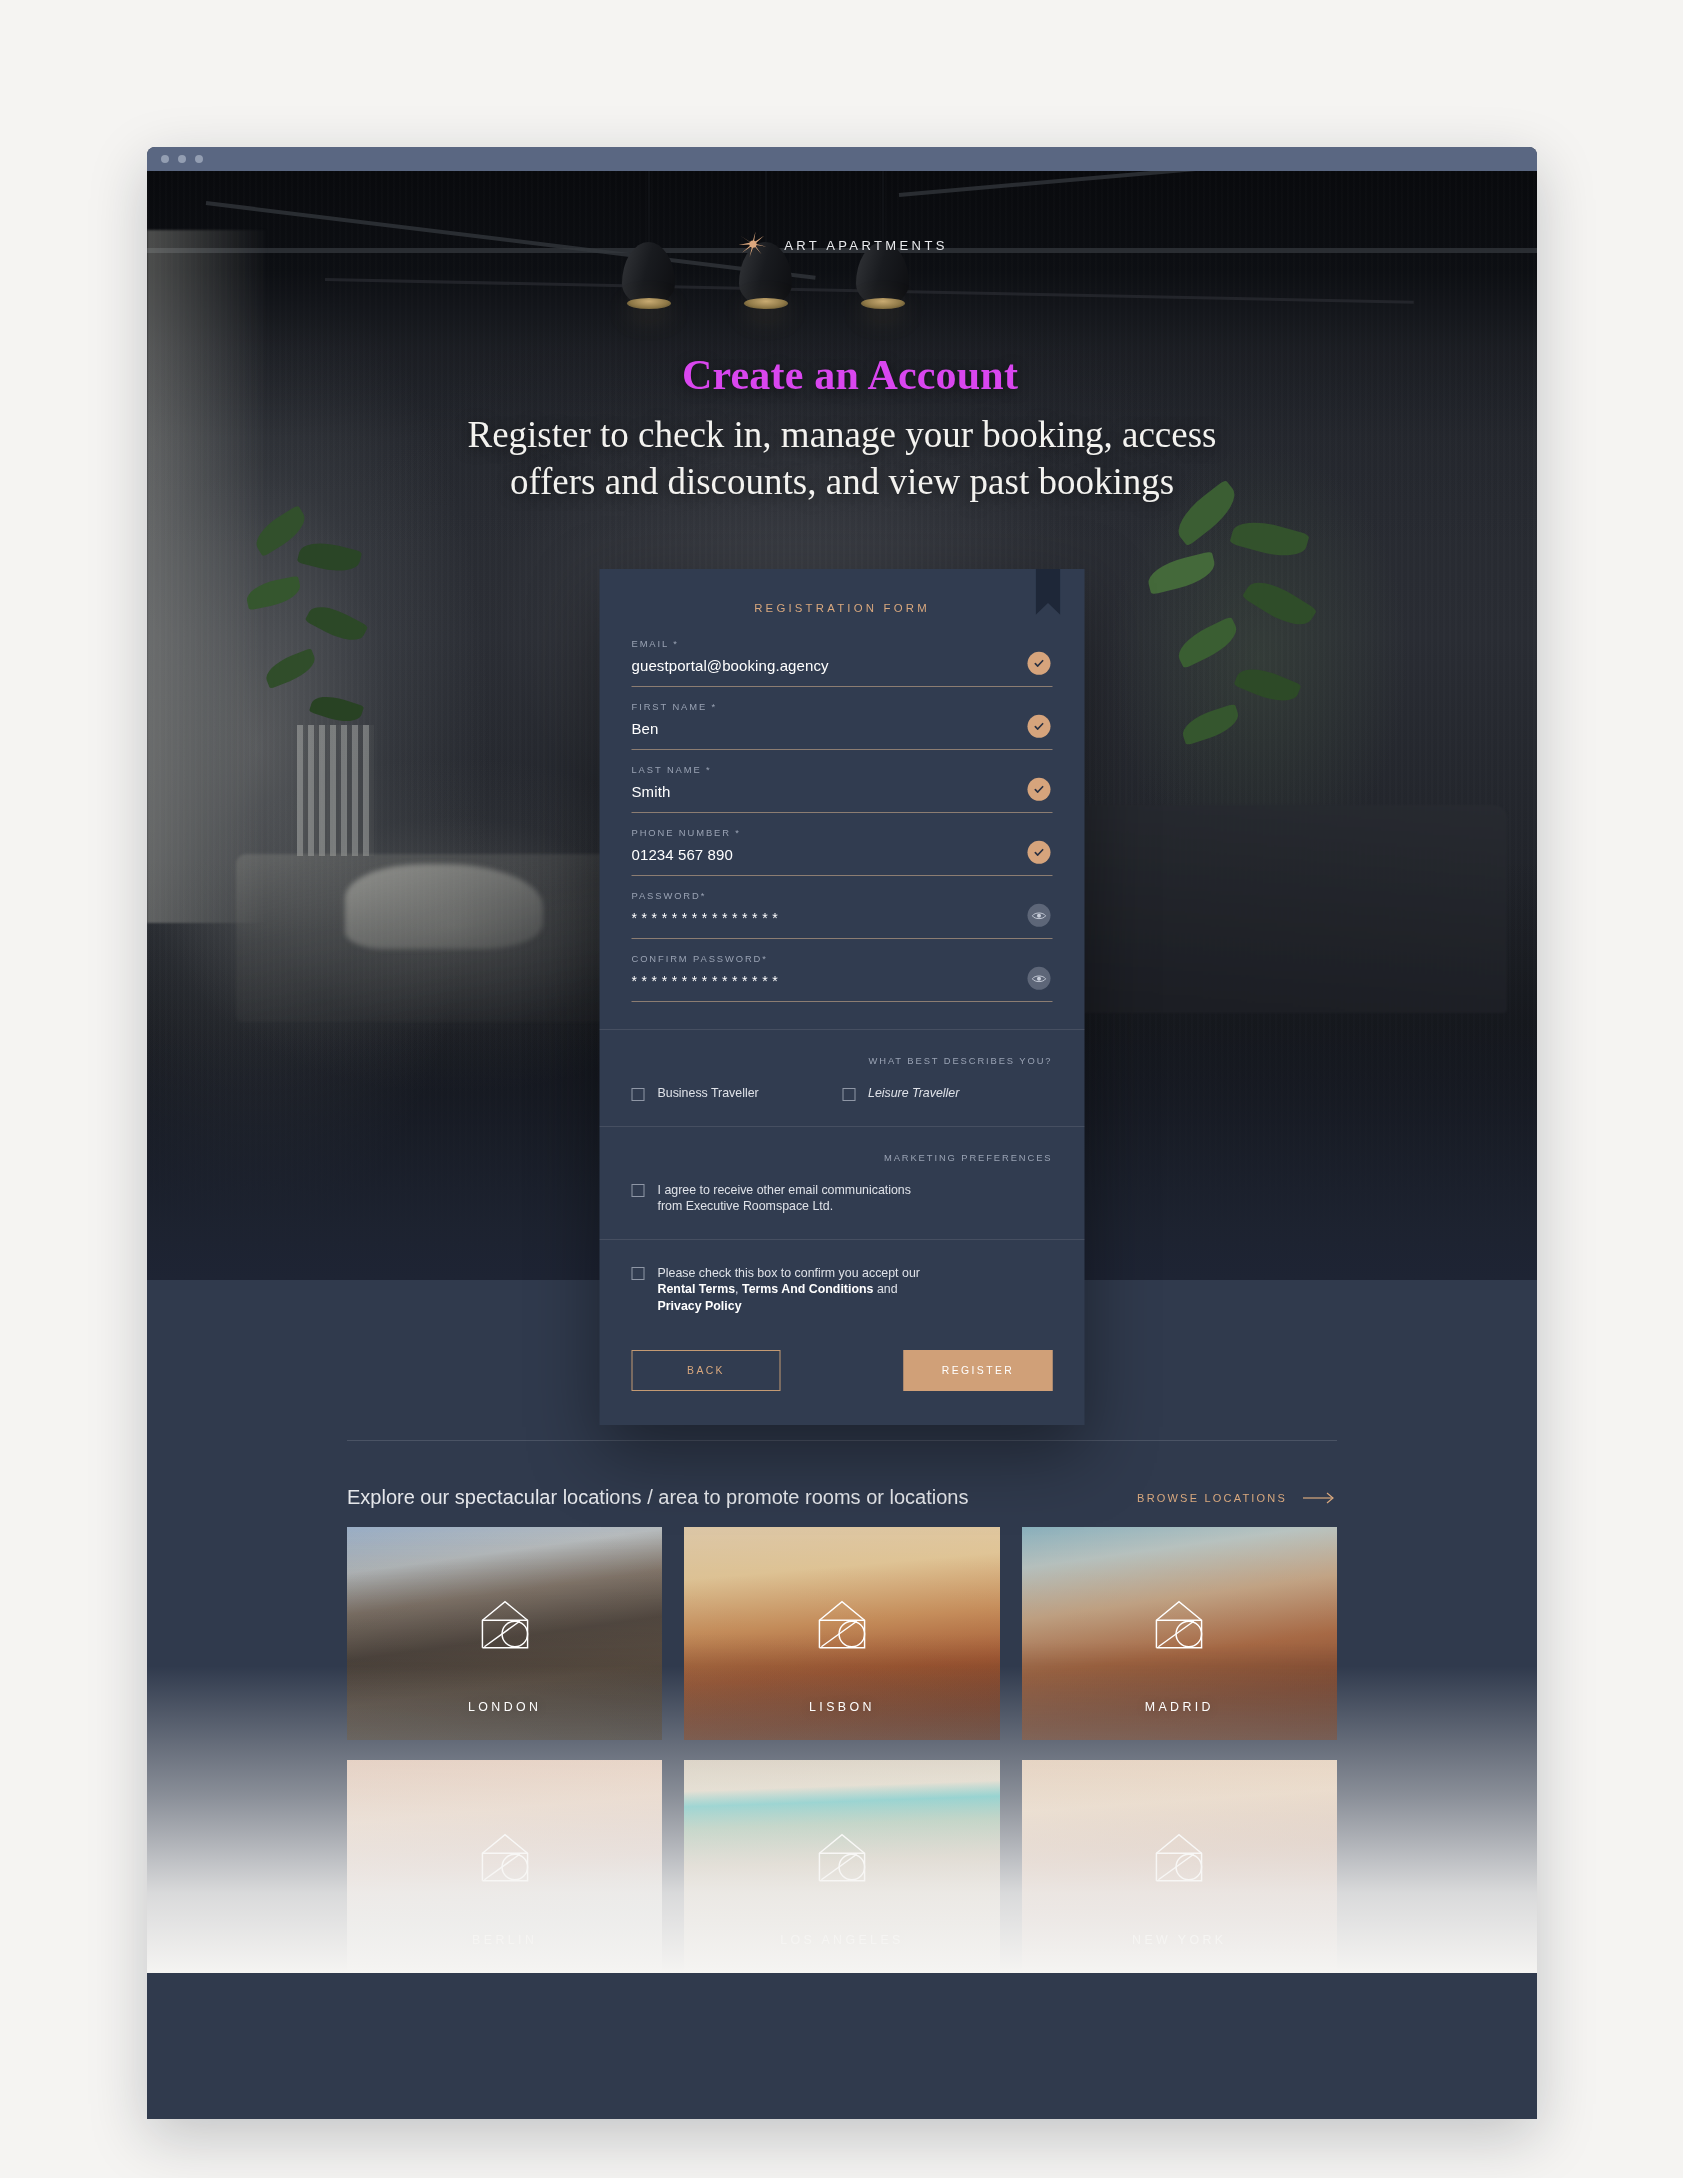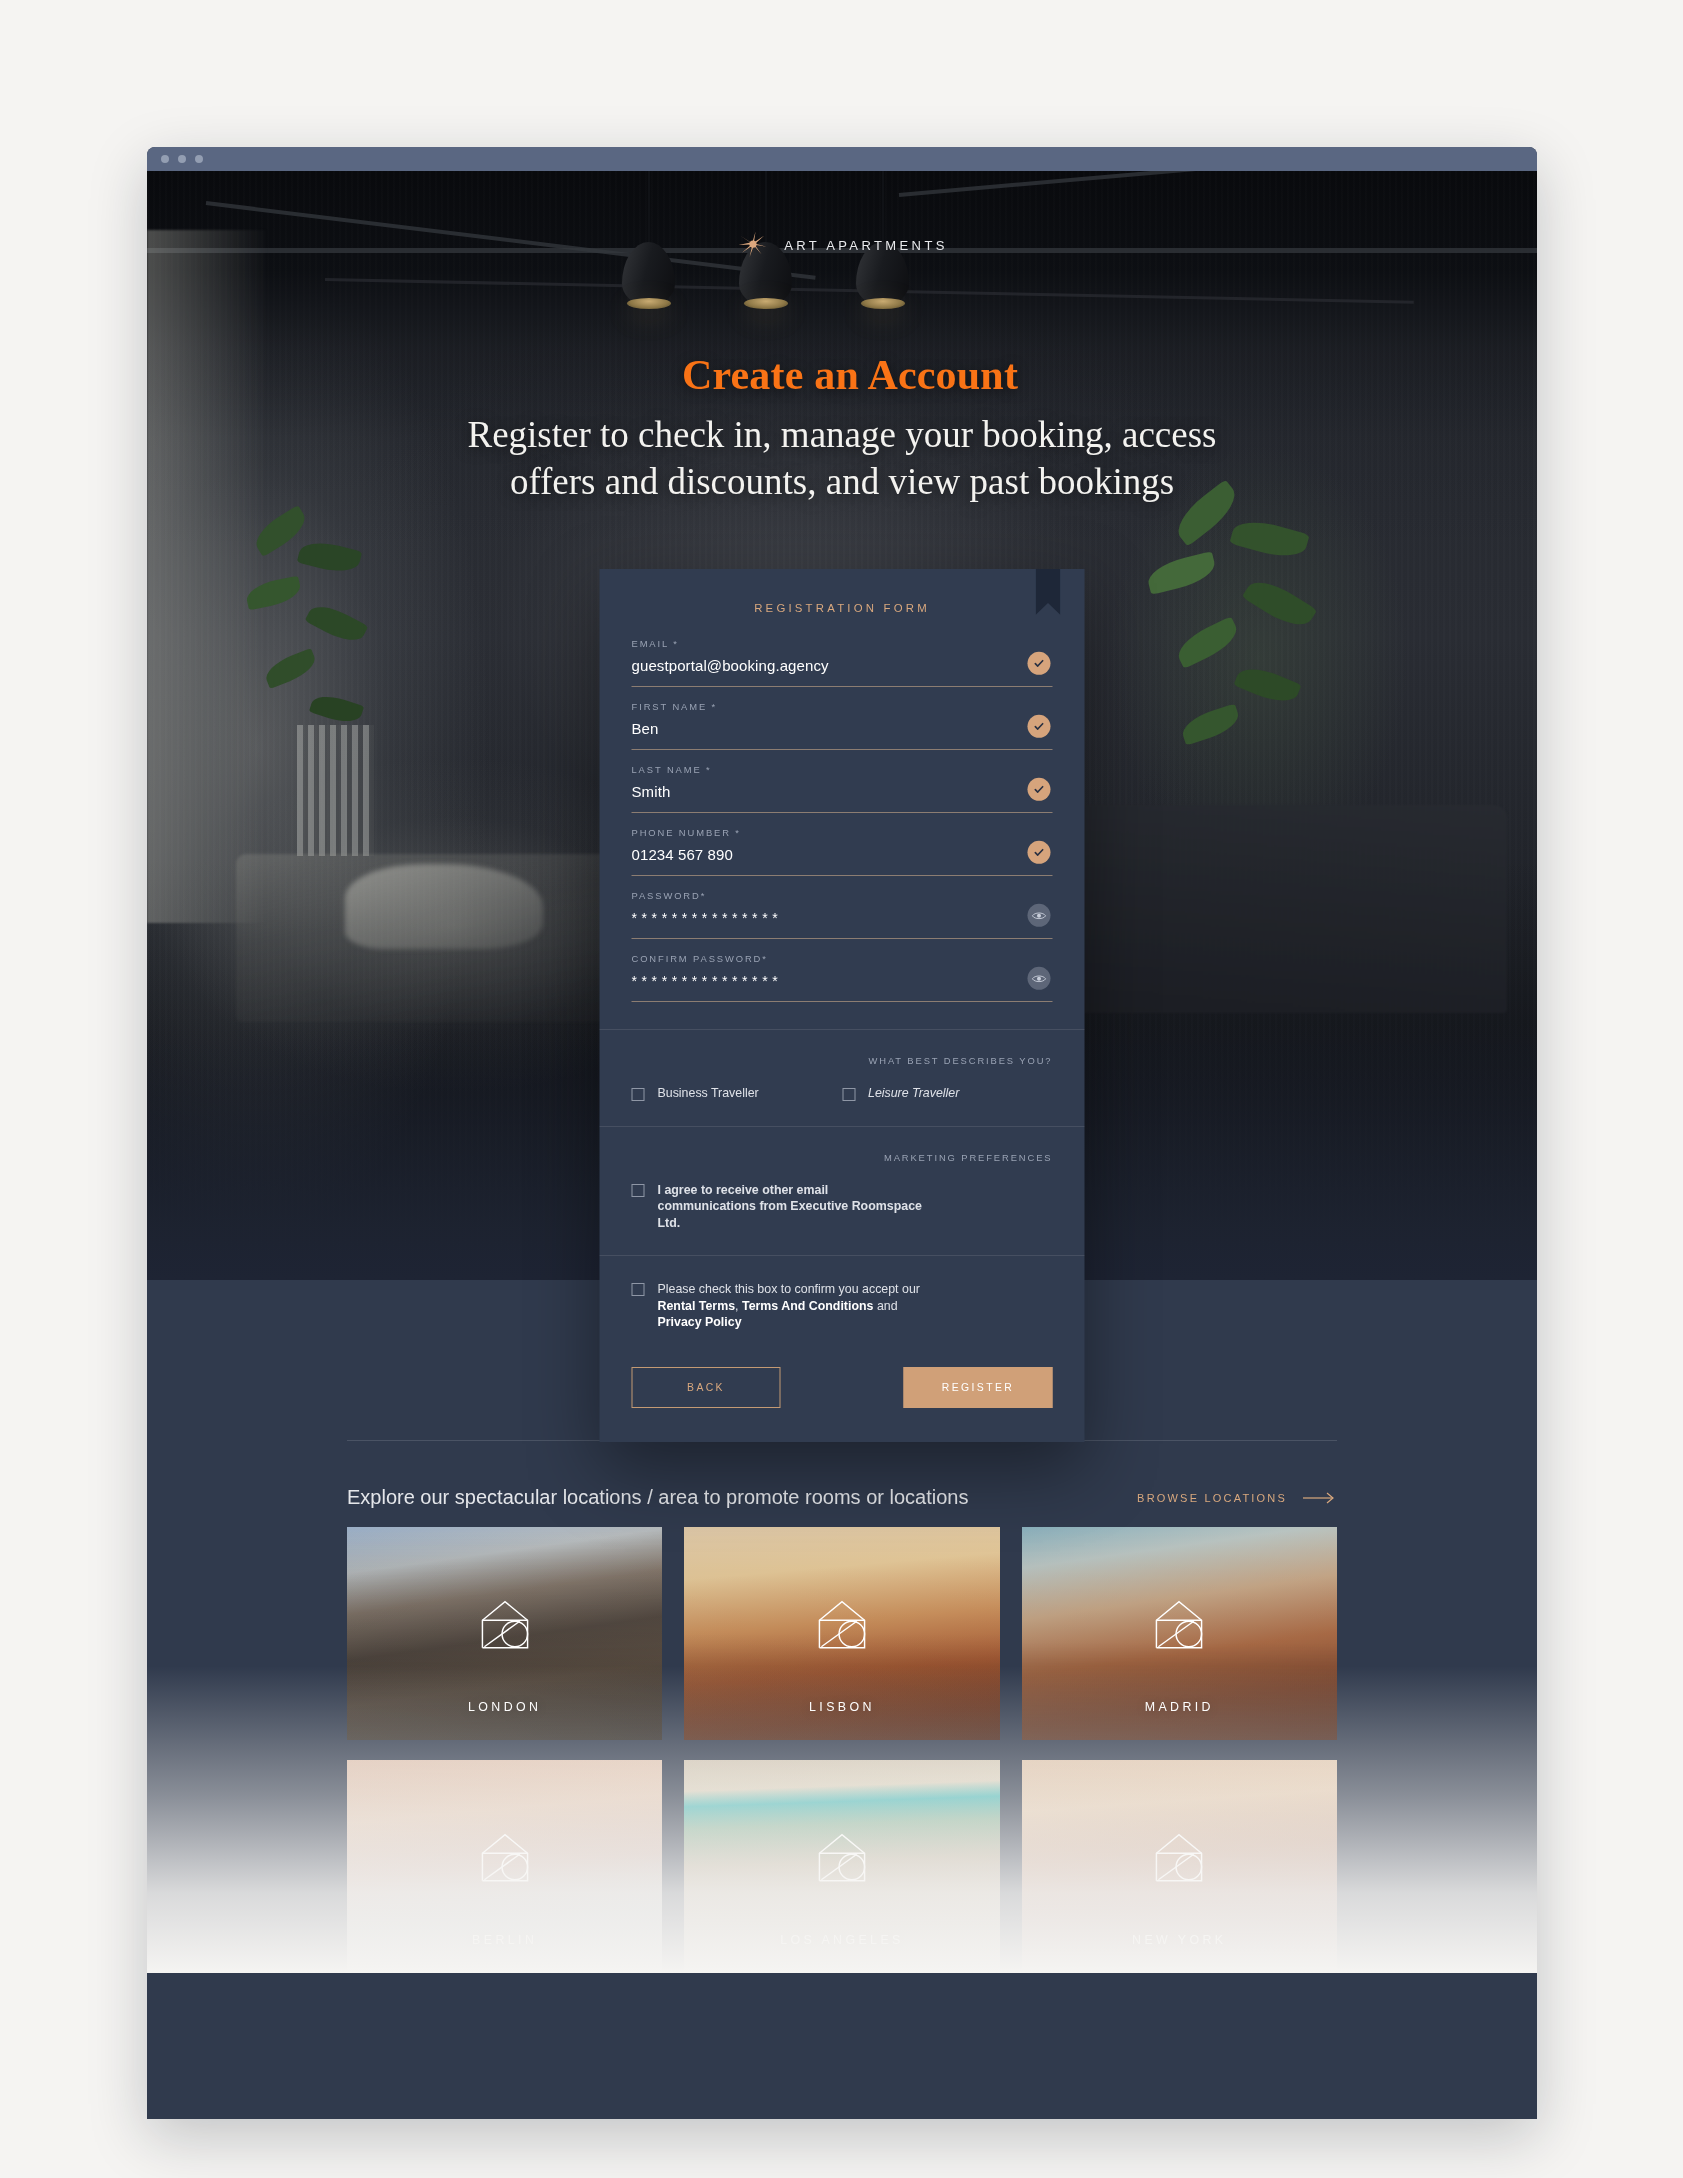--- a/index.html
+++ b/index.html
@@ -187,21 +187,21 @@
 
   .hero-copy {
     position: absolute; left: 0; right: 0; top: 180px;
     text-align: center;
     z-index: 5;
   }
   .hero-title {
     font-family: "Liberation Serif", serif;
     font-weight: 700;
     font-size: 42px;
-    color: #f97316;
+    color: #d946ef;
     letter-spacing: 0.2px;
     text-shadow: 0 2px 12px rgba(0,0,0,0.5);
     padding-left: 16px;
   }
   .hero-sub {
     margin-top: 12px;
     font-family: "Liberation Serif", serif;
     font-size: 37px;
     line-height: 1.28;
     color: #f3f2ef;
@@ -691,21 +691,21 @@
               <span class="box"></span>
               <span class="check-label">Leisure Traveller</span>
             </label>
           </div>
         </div>
 
         <div class="divider-row" style="margin:0;"></div>
 
         <div class="block">
           <div class="block-title">MARKETING PREFERENCES</div>
-          <label class="checkrow" style="max-width:297px;font-weight:bold;">
+          <label class="checkrow" style="max-width:297px;">
             <span class="box"></span>
             <span class="check-label">I agree to receive other email communications from Executive Roomspace Ltd.</span>
           </label>
         </div>
 
         <div class="divider-row" style="margin:0;"></div>
 
         <div class="block" style="padding-bottom:6px;">
           <label class="checkrow" style="max-width:297px;">
             <span class="box"></span>

